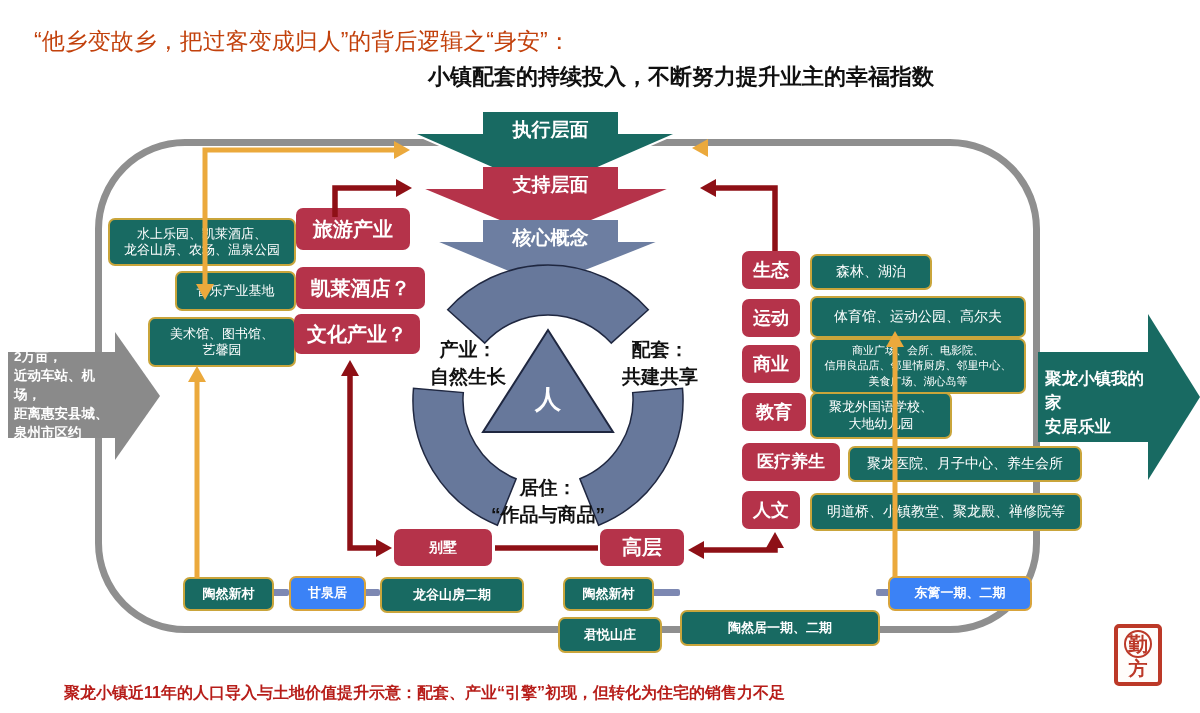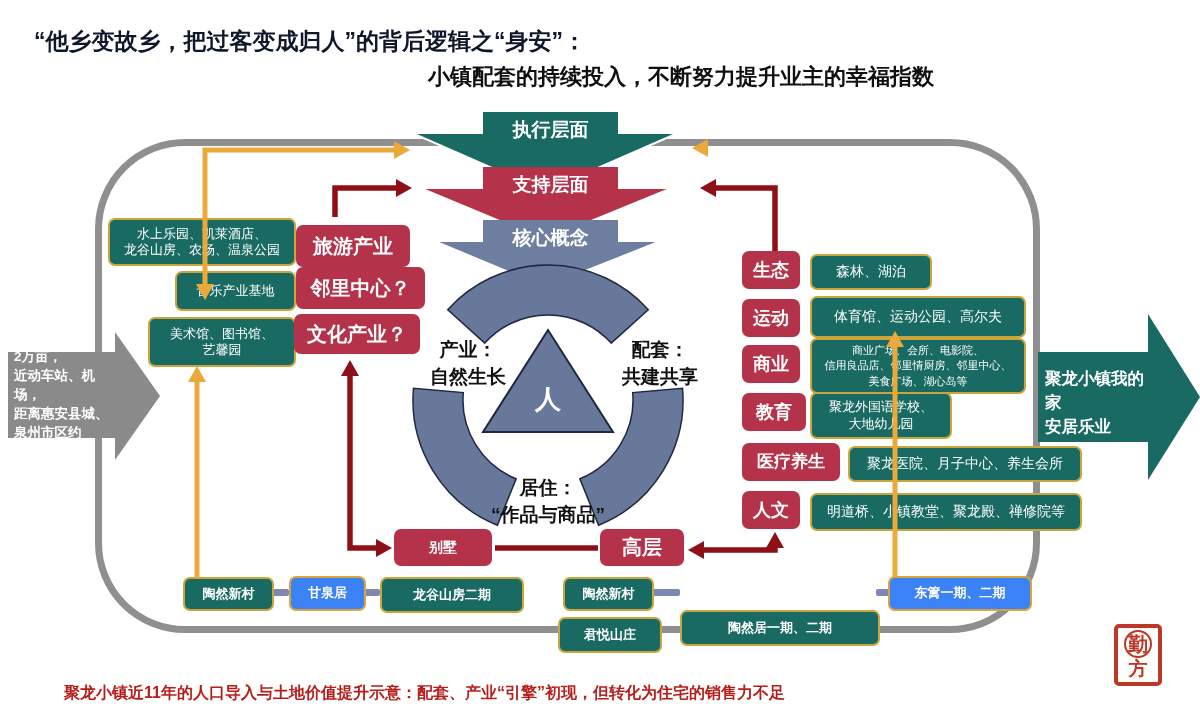--- a/index.html
+++ b/index.html
@@ -22,21 +22,21 @@
         color:#bc3928;font-family:"Liberation Serif","DejaVu Serif",serif;font-weight:bold;background:#fffdfb;}
   #seal .c1{font-size:20px;line-height:22px;border:2px solid #bc3928;border-radius:50%;
             width:24px;height:24px;display:flex;align-items:center;justify-content:center;}
   #seal .c2{font-size:19px;line-height:22px;}
 </style>
 </head>
 <body>
 
 <div id="stage">
 
-  <div class="txt" style="left:34px;top:26px;width:920px;font-size:23px;font-weight:bold;color:#0f172a;">“他乡变故乡，把过客变成归人”的背后逻辑之“身安”：</div>
+  <div class="txt" style="left:34px;top:26px;width:920px;font-size:23px;font-weight:normal;color:#c2410c;">“他乡变故乡，把过客变成归人”的背后逻辑之“身安”：</div>
   <div class="txt" style="left:428px;top:62px;width:700px;font-size:22px;font-weight:bold;color:#101010;">小镇配套的持续投入，不断努力提升业主的幸福指数</div>
 
   <div id="border-frame"></div>
 
   <svg width="1200" height="713">
 
     <polygon points="412,133 678,133 545,191" fill="#186a62" stroke="#ffffff" stroke-width="2"></polygon>
     <rect x="483" y="112" width="135" height="36" fill="#186a62"></rect>
 
     <polygon points="420,188 672,188 545,240" fill="#b5334a" stroke="#ffffff" stroke-width="2"></polygon>
@@ -74,23 +74,23 @@
 近动车站、机场，
 距离惠安县城、
 泉州市区约
 15分钟车程</div>
 
   <div class="txt" style="left:1045px;top:366px;width:112px;font-size:16.5px;font-weight:bold;color:#fff;line-height:24px;">聚龙小镇我的家
 安居乐业</div>
 
   <div class="box teal" style="left:108px;top:218px;width:184px;height:44px;font-size:13px;">水上乐园、凯莱酒店、
 龙谷山房、农场、温泉公园</div>
-  <div class="box red" style="left:296px;top:225px;width:114px;height:42px;font-size:20px;font-weight:bold;">旅游产业</div>
+  <div class="box red" style="left:296px;top:208px;width:114px;height:42px;font-size:20px;font-weight:bold;">旅游产业</div>
   <div class="box teal" style="left:175px;top:271px;width:117px;height:36px;font-size:13px;">音乐产业基地</div>
-  <div class="box red" style="left:296px;top:267px;width:129px;height:42px;font-size:20px;font-weight:bold;">邻里中心？</div>
+  <div class="box red" style="left:296px;top:267px;width:129px;height:42px;font-size:20px;font-weight:bold;">凯莱酒店？</div>
   <div class="box teal" style="left:148px;top:317px;width:144px;height:46px;font-size:13px;">美术馆、图书馆、
 艺馨园</div>
   <div class="box red" style="left:294px;top:314px;width:126px;height:40px;font-size:20px;font-weight:bold;">文化产业？</div>
 
   <div class="box red" style="left:742px;top:251px;width:58px;height:38px;font-size:18px;font-weight:bold;">生态</div>
   <div class="box teal" style="left:810px;top:254px;width:118px;height:32px;font-size:14px;">森林、湖泊</div>
 
   <div class="box red" style="left:742px;top:299px;width:58px;height:38px;font-size:18px;font-weight:bold;">运动</div>
   <div class="box teal" style="left:810px;top:296px;width:212px;height:38px;font-size:14px;">体育馆、运动公园、高尔夫</div>
 

